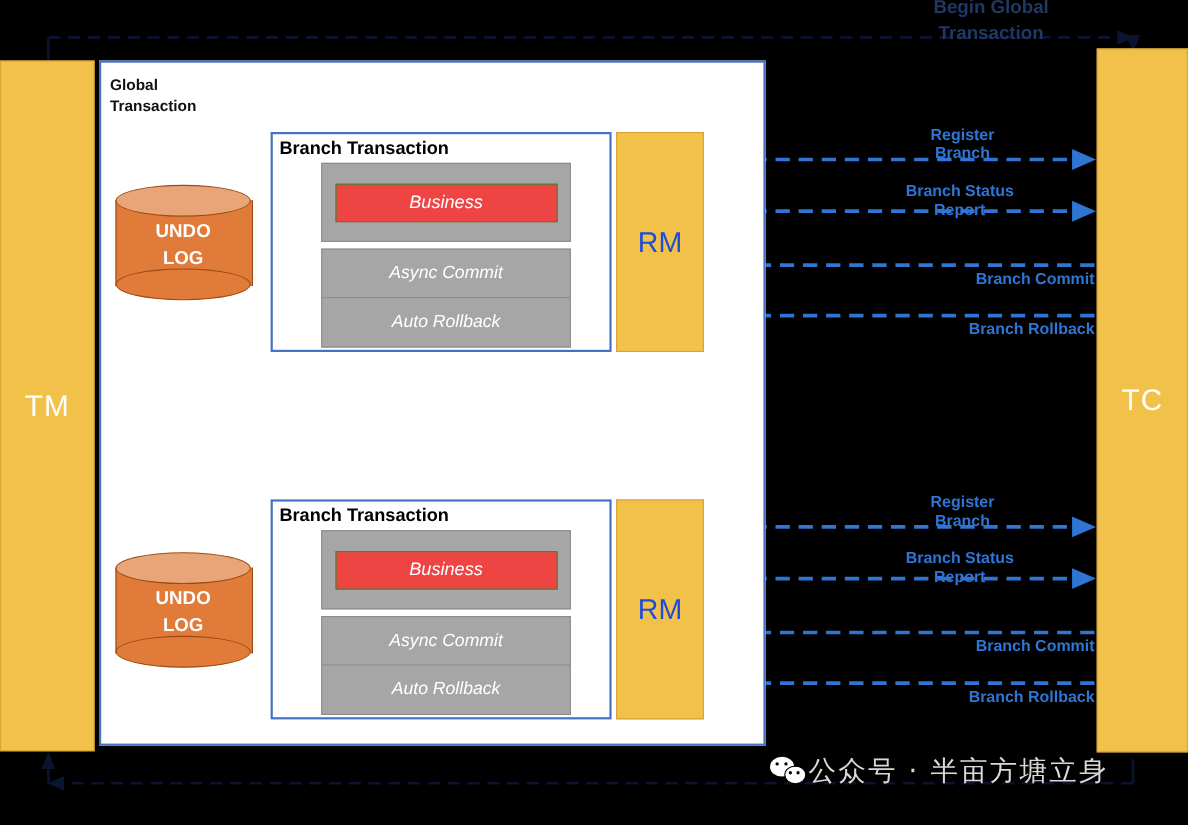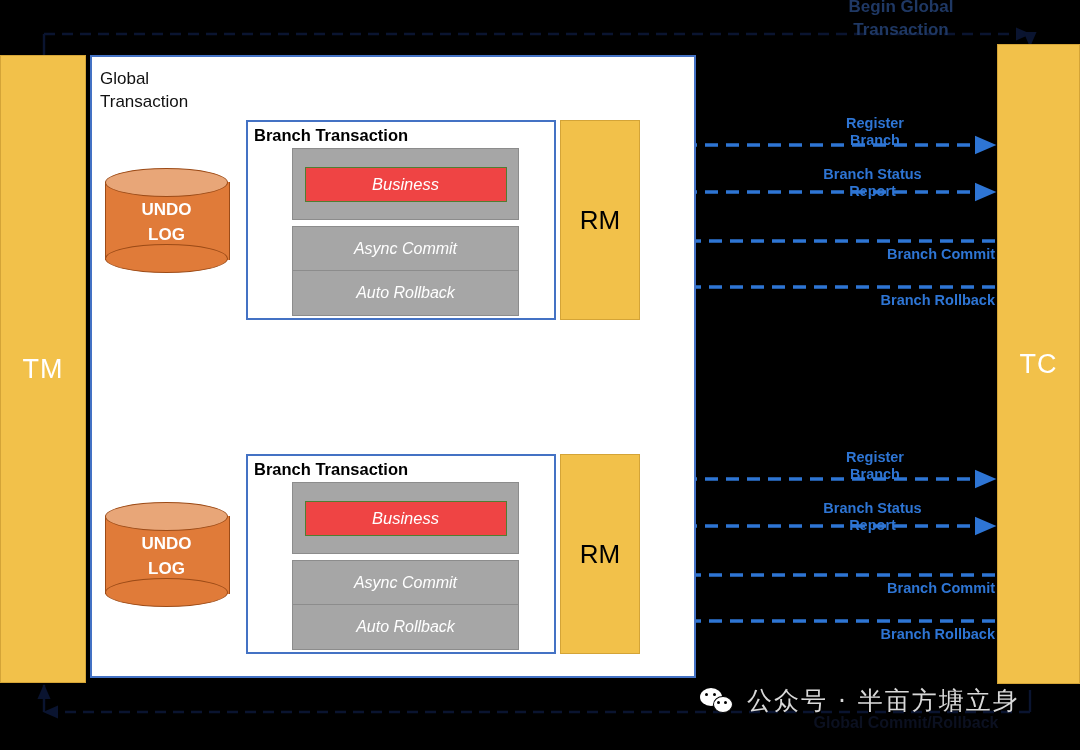--- a/index.html
+++ b/index.html
@@ -43,22 +43,22 @@
 
   
   #global-panel {
     left: 90px; top: 55px; width: 606px; height: 623px;
     background: #FFFFFF;
     border: 2px solid #4472C4;
   }
   #global-label {
     left: 100px; top: 68px; width: 160px;
     color: #111111;
-    font-size: 17px;
-    font-weight: normal;
+    font-size: 14px;
+    font-weight: bold;
     line-height: 1.35;
     white-space: pre-line;
   }
 
   
   .branch-box {
     border: 2px solid #4472C4;
     background: #FFFFFF;
     width: 310px;
     height: 200px;
@@ -95,21 +95,21 @@
   .blk-async    { left: 44px; top: 104px; width: 225px; height: 44px; }
   .blk-rollback { left: 44px; top: 148px; width: 225px; height: 44px; }
 
   
   .rm-bar {
     background: #F2C14A;
     border: 1px solid #D4A437;
     width: 80px;
     height: 200px;
     display: flex; align-items: center; justify-content: center;
-    color: #000000;
+    color: #1d4ed8;
     font-size: 26px;
   }
 
   
   .cylinder { width: 113px; height: 105px; }
   .cyl-body {
     position: absolute;
     left: 0; top: 14px;
     width: 123px; height: 78px;
     background: #E07B39;
@@ -176,21 +176,21 @@
     font-weight: bold;
     text-align: center;
     white-space: nowrap;
   }
 
   
   #watermark {
     left: 700px; top: 684px;
     display: flex;
     align-items: center;
-    gap: 13px;
+    gap: 1px;
   }
   #wm-text {
     color: #D8D8D8;
     font-size: 25px;
     letter-spacing: 2px;
     white-space: nowrap;
     font-family: "DejaVu Sans", sans-serif;
   }
   .wm-icon { position: relative; width: 34px; height: 26px; }
   .wm-b1 {
@@ -355,21 +355,20 @@
   <div class="flow-label" style="left:800px; top:449px; width:150px;">Register
 Branch</div>
   <div class="flow-label" style="left:790px; top:500px; width:165px;">Branch Status
 Report</div>
   <div class="flow-label right-al" style="left:790px; top:580px; width:205px;">Branch Commit</div>
   <div class="flow-label right-al" style="left:790px; top:626px; width:205px;">Branch Rollback</div>
 
   <div id="top-title" class="abs">Begin Global
 Transaction</div>
 
-  <div id="bottom-title" class="abs">Global Commit/Rollback</div>
 
   <div id="watermark" class="abs">
     <div class="wm-icon">
       <div class="wm-b1"></div>
       <div class="wm-b2"></div>
       <div class="wm-dot" style="left:5px;  top:5px;"></div>
       <div class="wm-dot" style="left:13px; top:5px;"></div>
       <div class="wm-dot" style="left:17px; top:13px;"></div>
       <div class="wm-dot" style="left:24px; top:13px;"></div>
     </div>

